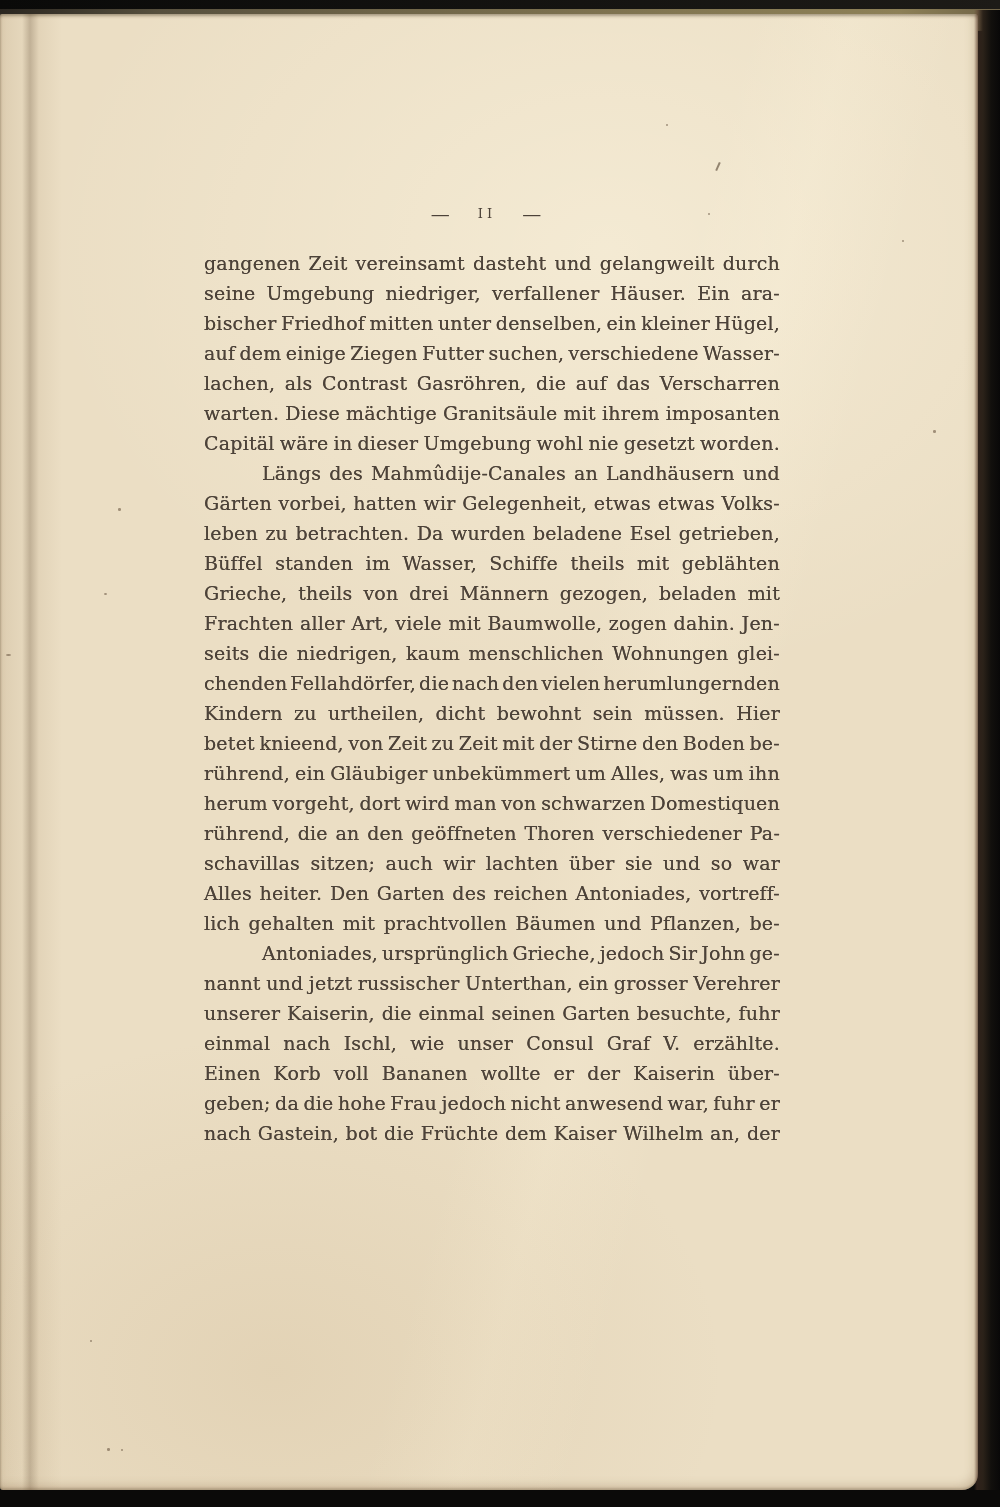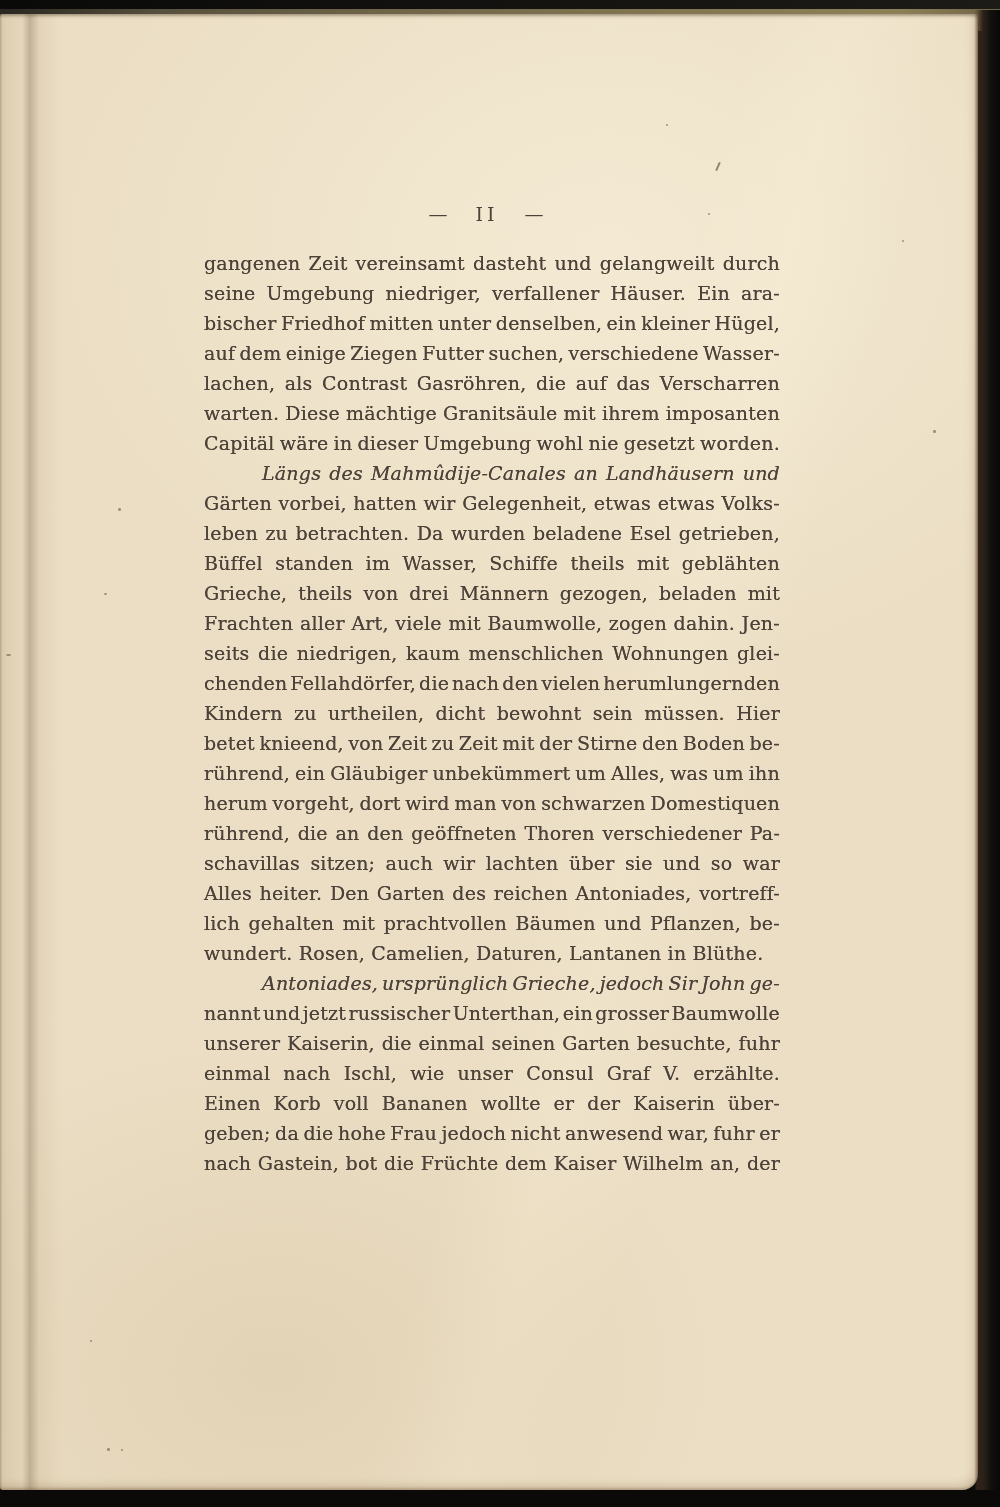--- a/index.html
+++ b/index.html
@@ -43,30 +43,30 @@
     position:absolute; bottom:0; left:0; right:0; height:17px;
     background:var(--band-black,#0b0a09);
   }
   
   .pagehead {
     position:absolute; top:185px; left:192px; width:588px; height:30px;
     display:flex; justify-content:center; align-items:center; gap:26px;
     color:var(--ink,#4c4239); line-height:30px;
   }
   .pagehead .dash { font-size:19px; }
-  .pagehead .pnum { font-size:19px; letter-spacing:4px; text-indent:2px; }
+  .pagehead .pnum { font-size:13px; letter-spacing:4px; text-indent:2px; }
   
   .textblock {
     position:absolute; top:234px; left:192px; width:588px;
     color:var(--ink,#4c4239); font-size:19px; letter-spacing:.2px;
     text-shadow:0 0 .5px rgba(78,66,54,.85);
   }
   .line { height:30px; line-height:30px; white-space:pre;margin-left:12px; }
   .line.just { display:flex; justify-content:space-between; }
-  .line.ind  { padding-left:58px;font-style:italic; }
+  .line.ind  { padding-left:58px; }
   
   .speck { position:absolute; background:rgba(96,76,56,.55); border-radius:50%; }
   .mark-slash {
     position:absolute; width:1.8px; height:9px;
     background:rgba(96,78,60,.65); transform:rotate(24deg);
   }
 </style>
 </head>
 <body>
 
@@ -98,23 +98,22 @@
         <div class="line just"><span>seits</span><span>die</span><span>niedrigen,</span><span>kaum</span><span>menschlichen</span><span>Wohnungen</span><span>glei-</span></div>
         <div class="line just"><span>chenden</span><span>Fellahdörfer,</span><span>die</span><span>nach</span><span>den</span><span>vielen</span><span>herumlungernden</span></div>
         <div class="line just"><span>Kindern</span><span>zu</span><span>urtheilen,</span><span>dicht</span><span>bewohnt</span><span>sein</span><span>müssen.</span><span>Hier</span></div>
         <div class="line just"><span>betet</span><span>knieend,</span><span>von</span><span>Zeit</span><span>zu</span><span>Zeit</span><span>mit</span><span>der</span><span>Stirne</span><span>den</span><span>Boden</span><span>be-</span></div>
         <div class="line just"><span>rührend,</span><span>ein</span><span>Gläubiger</span><span>unbekümmert</span><span>um</span><span>Alles,</span><span>was</span><span>um</span><span>ihn</span></div>
         <div class="line just"><span>herum</span><span>vorgeht,</span><span>dort</span><span>wird</span><span>man</span><span>von</span><span>schwarzen</span><span>Domestiquen</span></div>
         <div class="line just"><span>rührend,</span><span>die</span><span>an</span><span>den</span><span>geöffneten</span><span>Thoren</span><span>verschiedener</span><span>Pa-</span></div>
         <div class="line just"><span>schavillas</span><span>sitzen;</span><span>auch</span><span>wir</span><span>lachten</span><span>über</span><span>sie</span><span>und</span><span>so</span><span>war</span></div>
         <div class="line just"><span>Alles</span><span>heiter.</span><span>Den</span><span>Garten</span><span>des</span><span>reichen</span><span>Antoniades,</span><span>vortreff-</span></div>
         <div class="line just"><span>lich</span><span>gehalten</span><span>mit</span><span>prachtvollen</span><span>Bäumen</span><span>und</span><span>Pflanzen,</span><span>be-</span></div>
-        <div class="line">wundert. Rosen, Camelien, Daturen, Lantanen in Blüthe.</div>
         <div class="line just ind"><span>Antoniades,</span><span>ursprünglich</span><span>Grieche,</span><span>jedoch</span><span>Sir</span><span>John</span><span>ge-</span></div>
-        <div class="line just"><span>nannt</span><span>und</span><span>jetzt</span><span>russischer</span><span>Unterthan,</span><span>ein</span><span>grosser</span><span>Baumwolle</span></div>
+        <div class="line just"><span>nannt</span><span>und</span><span>jetzt</span><span>russischer</span><span>Unterthan,</span><span>ein</span><span>grosser</span><span>Verehrer</span></div>
         <div class="line just"><span>unserer</span><span>Kaiserin,</span><span>die</span><span>einmal</span><span>seinen</span><span>Garten</span><span>besuchte,</span><span>fuhr</span></div>
         <div class="line just"><span>einmal</span><span>nach</span><span>Ischl,</span><span>wie</span><span>unser</span><span>Consul</span><span>Graf</span><span>V.</span><span>erzählte.</span></div>
         <div class="line just"><span>Einen</span><span>Korb</span><span>voll</span><span>Bananen</span><span>wollte</span><span>er</span><span>der</span><span>Kaiserin</span><span>über-</span></div>
         <div class="line just"><span>geben;</span><span>da</span><span>die</span><span>hohe</span><span>Frau</span><span>jedoch</span><span>nicht</span><span>anwesend</span><span>war,</span><span>fuhr</span><span>er</span></div>
         <div class="line just"><span>nach</span><span>Gastein,</span><span>bot</span><span>die</span><span>Früchte</span><span>dem</span><span>Kaiser</span><span>Wilhelm</span><span>an,</span><span>der</span></div>
       </div>
 
     <span class="mark-slash" style="left:717px; top:148px;"></span>
     <span class="speck" style="left:666px; top:110px;  width:2px;   height:2px;"></span>
     <span class="speck" style="left:708px; top:199px;  width:2px;   height:2px;"></span>

